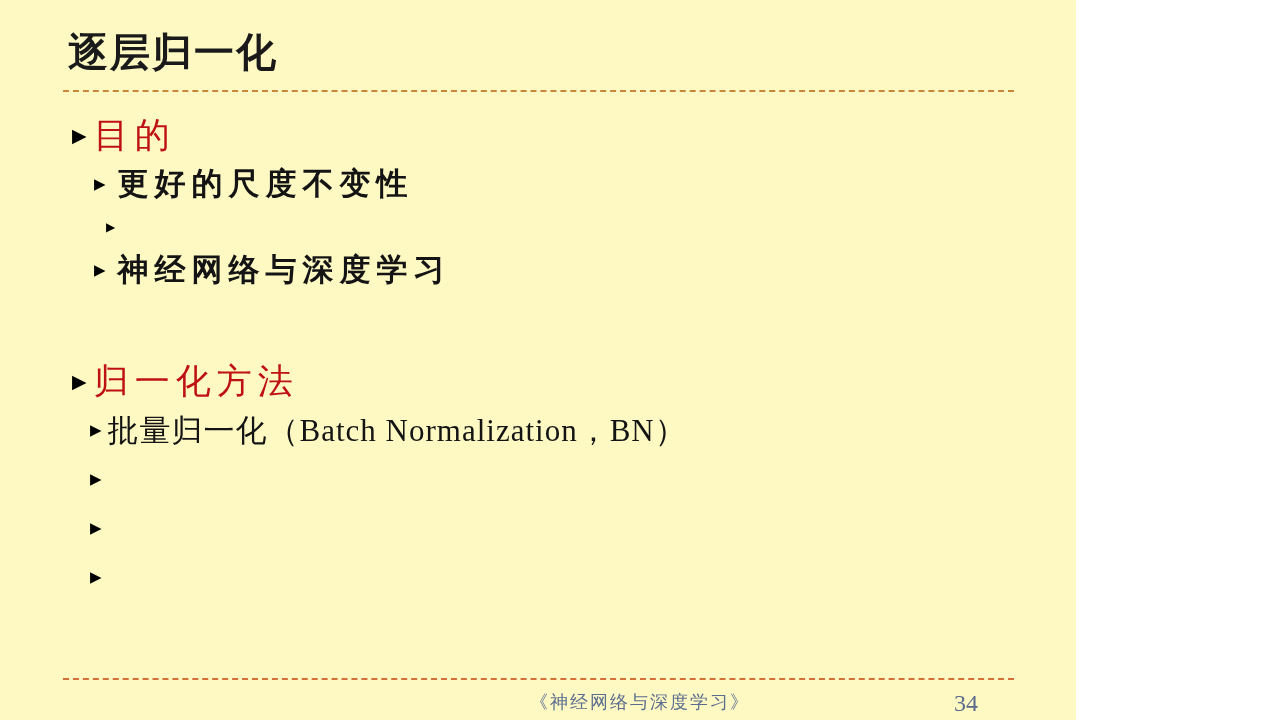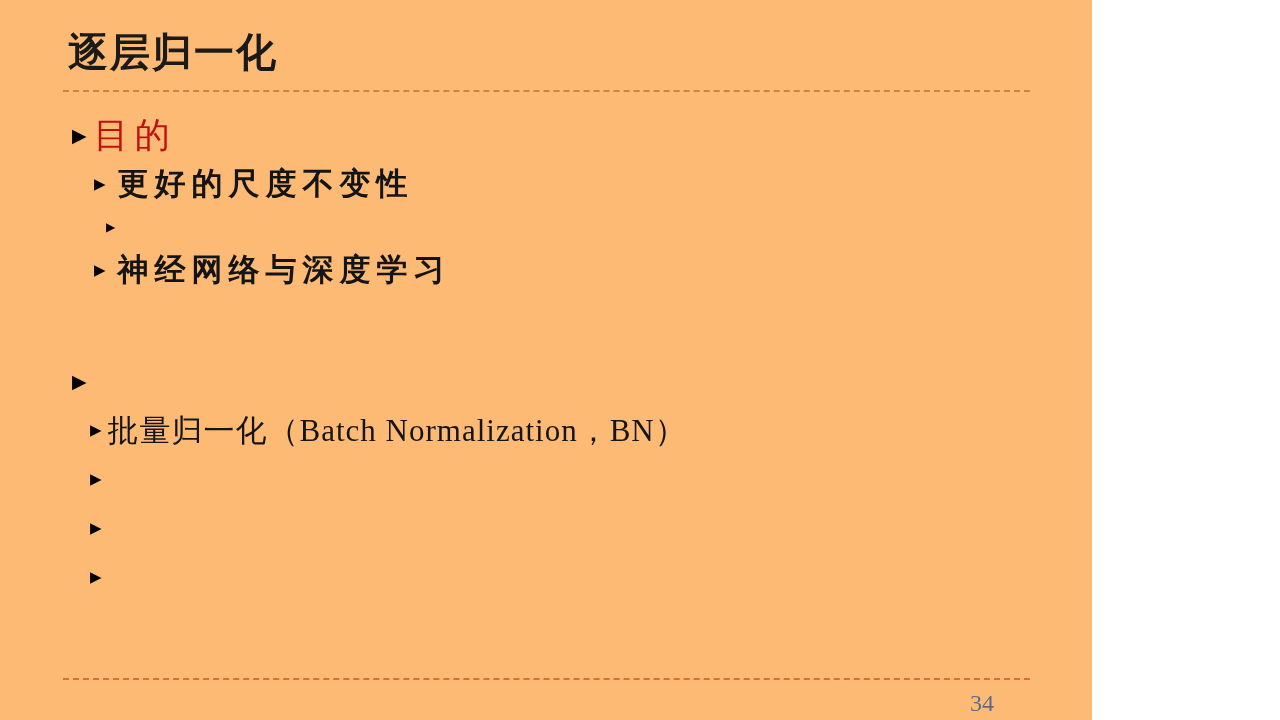--- a/index.html
+++ b/index.html
@@ -8,22 +8,21 @@
     width: 1280px;
     height: 720px;
     background: #ffffff;
     overflow: hidden;
     font-family: "Liberation Serif", "DejaVu Serif", serif;
   }
   .slide {
     position: relative;
     width: 1076px;
     height: 720px;
-    background: #fdba74;
-    padding-left: 16px;
+    background: #fef9c3;
   }
   .slide-title {
     position: absolute;
     left: 68px;
     top: 28px;
     font-family: "Liberation Sans", "DejaVu Sans", sans-serif;
     font-size: 40px;
     font-weight: 600;
     color: #1a1a1a;
     letter-spacing: 2px;
@@ -121,20 +120,21 @@
 
     <div class="row b2">
       <span class="tri">▶</span>
       <span class="txt">神经网络与深度学习</span>
     </div>
 
     <div class="gap-large"></div>
 
     <div class="row b1">
       <span class="tri">▶</span>
+      <span class="txt">归一化方法</span>
     </div>
 
     <div class="row bm">
       <span class="tri">▶</span>
       <span class="txt">批量归一化（Batch Normalization，BN）</span>
     </div>
 
     <div class="row bm">
       <span class="tri">▶</span>
     </div>
@@ -143,15 +143,16 @@
       <span class="tri">▶</span>
     </div>
 
     <div class="row bm">
       <span class="tri">▶</span>
     </div>
 
   </div>
 
   <div class="footer-divider"></div>
+  <div class="footer-title">《神经网络与深度学习》</div>
   <div class="page-number">34</div>
 
 </div>
 
 </body></html>

